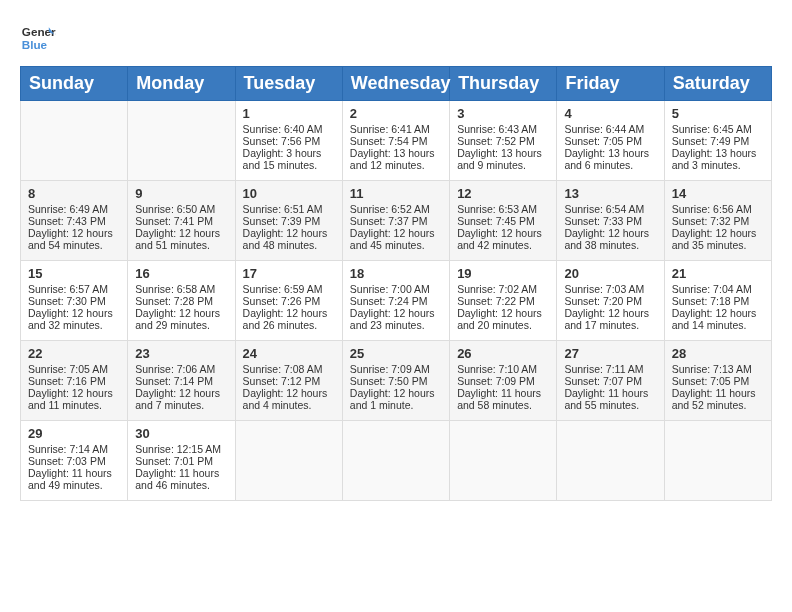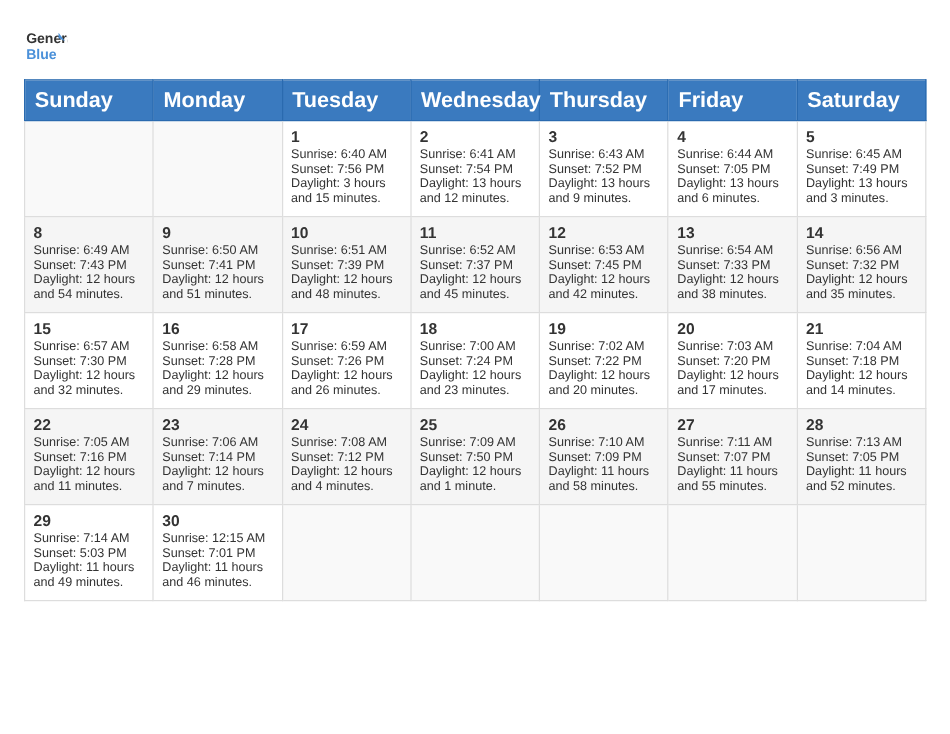--- a/index.html
+++ b/index.html
@@ -133,21 +133,21 @@
       <tr>
         <td><span class="day-num">22</span><span>Sunrise: 7:05 AM</span><br><span>Sunset: 7:16 PM</span><br><span>Daylight: 12 hours and 11 minutes.</span></td>
         <td><span class="day-num">23</span><span>Sunrise: 7:06 AM</span><br><span>Sunset: 7:14 PM</span><br><span>Daylight: 12 hours and 7 minutes.</span></td>
         <td><span class="day-num">24</span><span>Sunrise: 7:08 AM</span><br><span>Sunset: 7:12 PM</span><br><span>Daylight: 12 hours and 4 minutes.</span></td>
         <td><span class="day-num">25</span><span>Sunrise: 7:09 AM</span><br><span>Sunset: 7:50 PM</span><br><span>Daylight: 12 hours and 1 minute.</span></td>
         <td><span class="day-num">26</span><span>Sunrise: 7:10 AM</span><br><span>Sunset: 7:09 PM</span><br><span>Daylight: 11 hours and 58 minutes.</span></td>
         <td><span class="day-num">27</span><span>Sunrise: 7:11 AM</span><br><span>Sunset: 7:07 PM</span><br><span>Daylight: 11 hours and 55 minutes.</span></td>
         <td><span class="day-num">28</span><span>Sunrise: 7:13 AM</span><br><span>Sunset: 7:05 PM</span><br><span>Daylight: 11 hours and 52 minutes.</span></td>
       </tr>
       <tr>
-        <td><span class="day-num">29</span><span>Sunrise: 7:14 AM</span><br><span>Sunset: 5:03 PM</span><br><span>Daylight: 11 hours and 49 minutes.</span></td>
+        <td><span class="day-num">29</span><span>Sunrise: 7:14 AM</span><br><span>Sunset: 7:03 PM</span><br><span>Daylight: 11 hours and 49 minutes.</span></td>
         <td><span class="day-num">30</span><span>Sunrise: 12:15 AM</span><br><span>Sunset: 7:01 PM</span><br><span>Daylight: 11 hours and 46 minutes.</span></td>
         <td class="empty-cell"></td>
         <td class="empty-cell"></td>
         <td class="empty-cell"></td>
         <td class="empty-cell"></td>
         <td class="empty-cell"></td>
       </tr>
     </tbody>
 </table>
 

